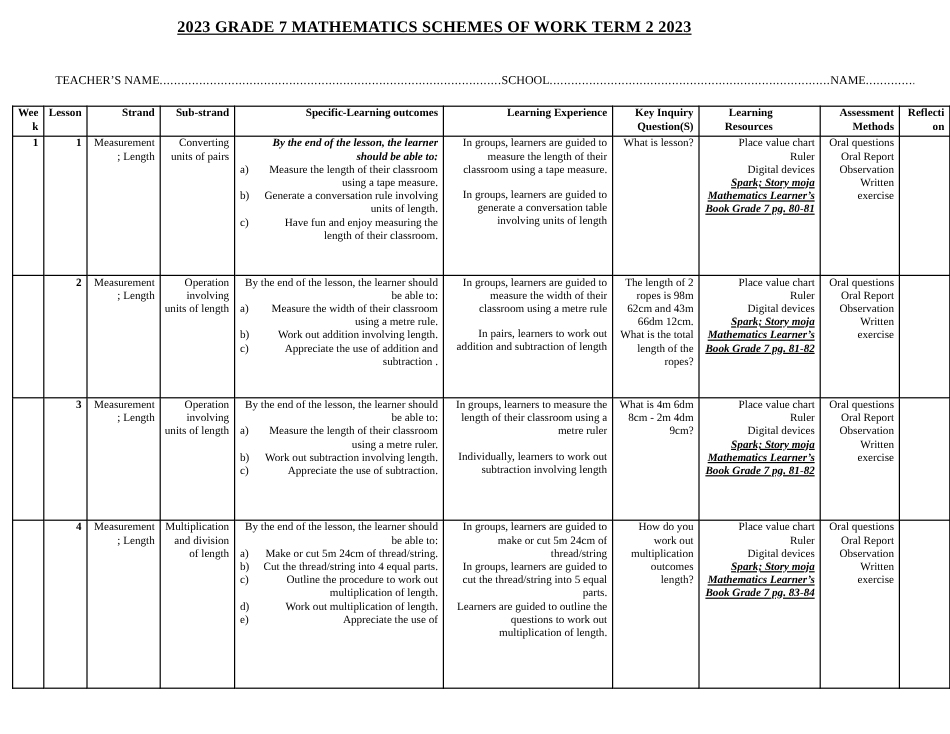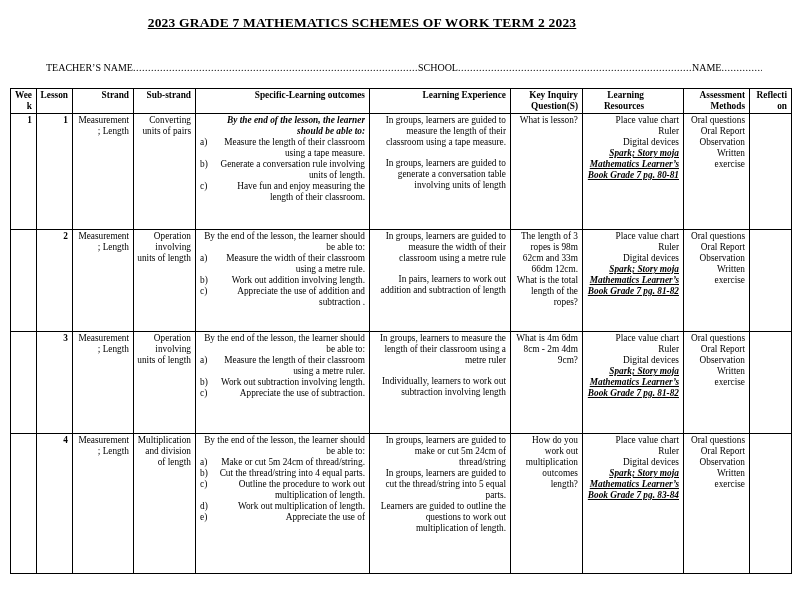--- a/index.html
+++ b/index.html
@@ -173,21 +173,21 @@
           </div>
         </td>
     <td>
           <div class="ci paras" style="height:97px">
             <div>In groups, learners are guided to measure the width of their classroom using a metre rule</div>
             <div></div>
             <div>In pairs, learners to work out addition and subtraction of length</div>
           </div>
         </td>
     <td>
-          <div class="ci" style="height:97px">The length of 3 ropes is 98m 62cm and 33m 66dm 12cm. What is the total length of the ropes?</div>
+          <div class="ci" style="height:97px">The length of 2 ropes is 98m 62cm and 43m 66dm 12cm. What is the total length of the ropes?</div>
         </td>
     <td>
           <div class="ci" style="height:97px"><div>
               <div>Place value chart</div>
               <div>Ruler</div>
               <div>Digital devices</div>
             </div><span class="book">Spark; Story moja Mathematics Learner’s Book Grade 7 pg. 81-82</span></div>
         </td>
     <td>
           <div class="ci" style="height:97px">

